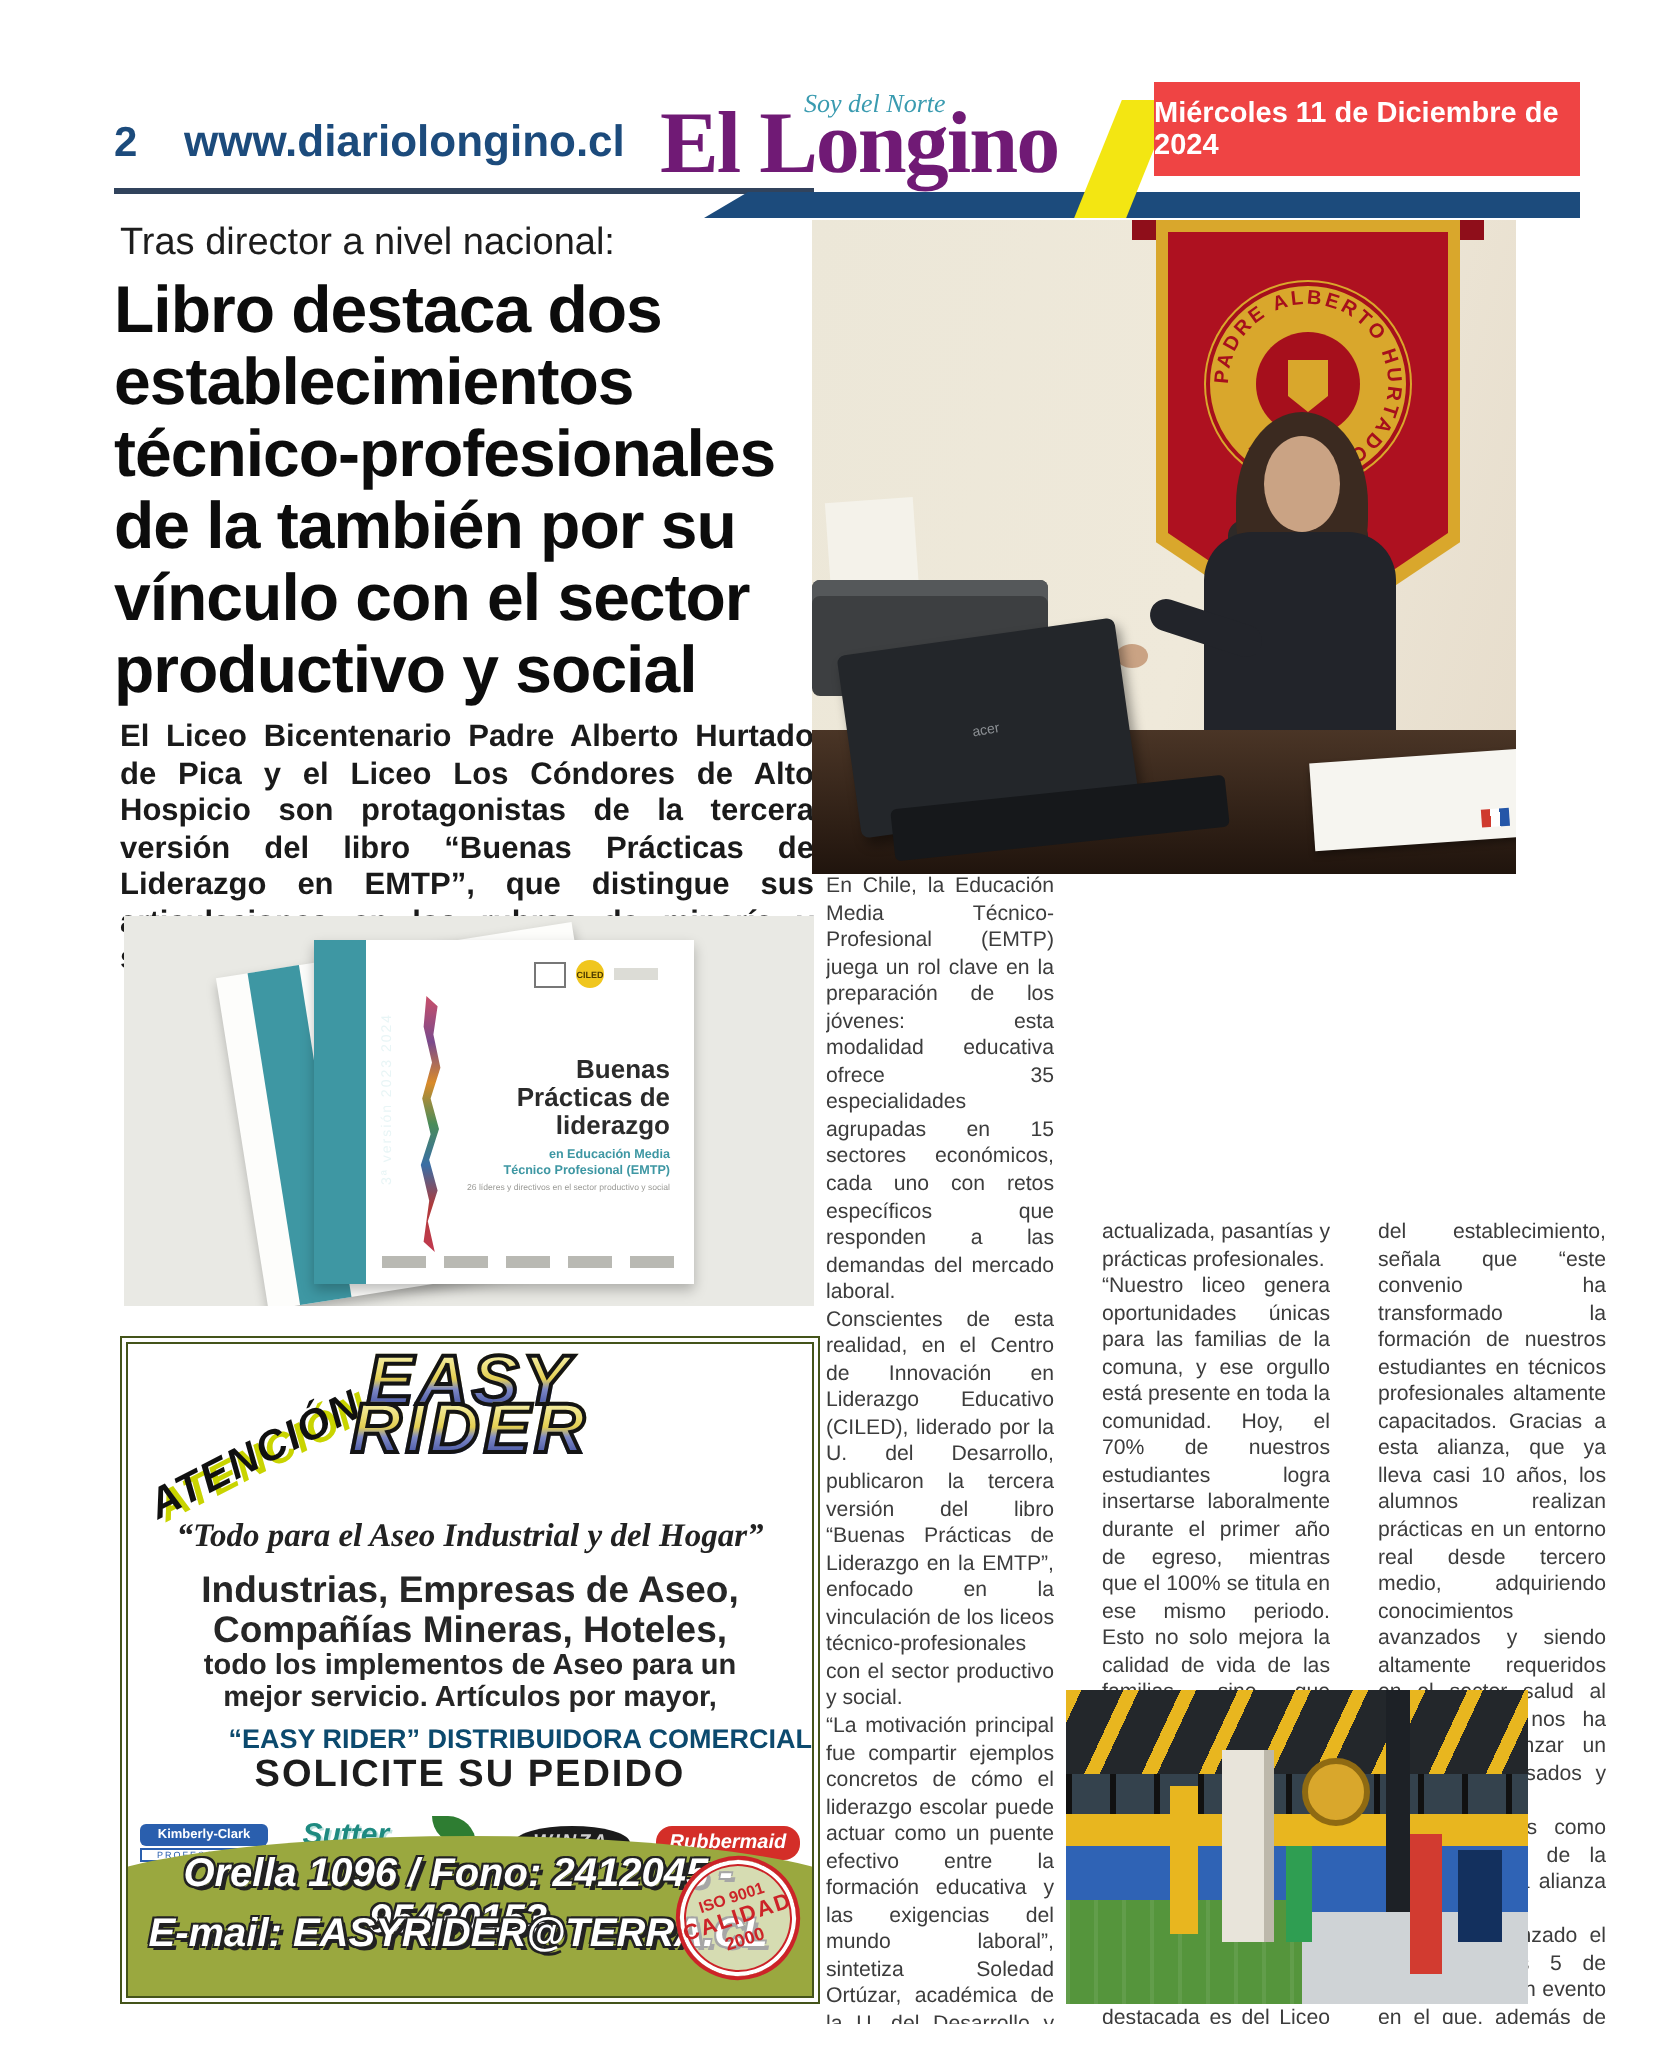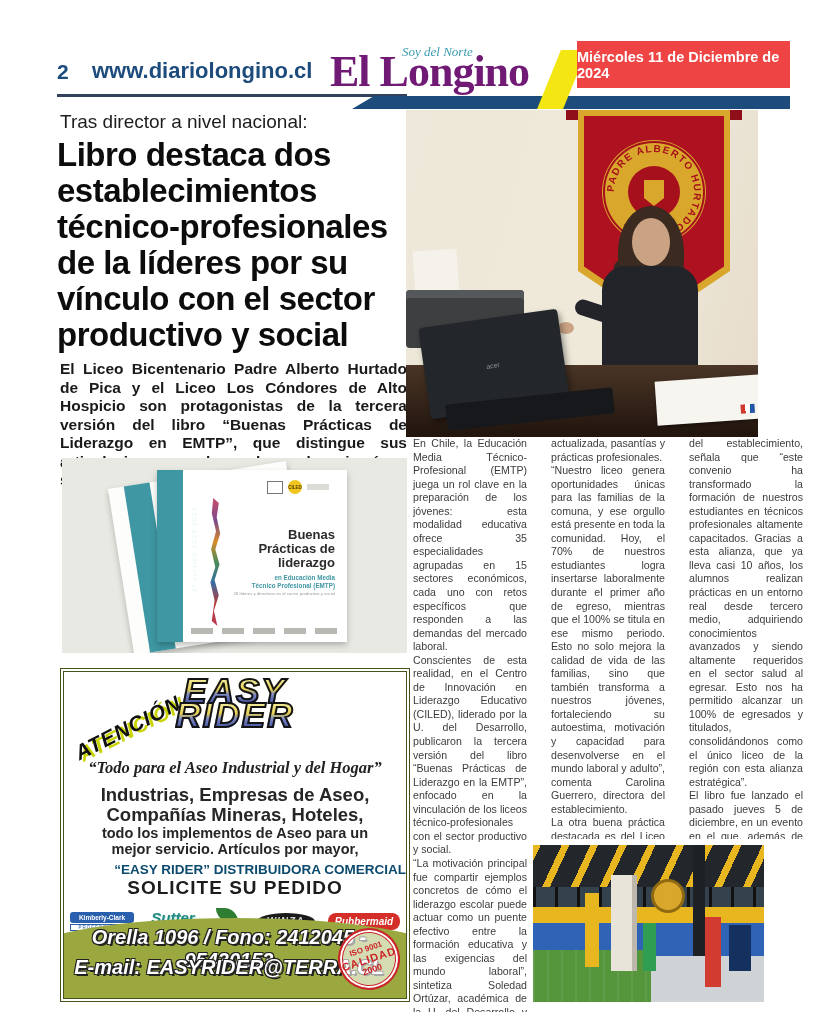--- a/index.html
+++ b/index.html
@@ -24,21 +24,21 @@
   .hdr-datebox span { color:#fff; font-size:14.5px; font-weight:bold; }
 
   
   .kicker { position:absolute; left:60px; top:111px; font-size:19px; color:#1d1d1d; }
   .headline { position:absolute; left:57px; top:137px; width:360px; font-weight:bold; font-size:33px;
               line-height:36px; color:#0c0c0c; letter-spacing:-0.5px; }
   .lead { position:absolute; left:60px; top:360px; width:347px; font-weight:bold; font-size:15.5px;
           line-height:18.5px; color:#1a1a1a; text-align:justify; }
 
   
-  .cols { position:absolute; left:413px; top:437px; width:390px; display:flex; gap:24px; }
+  .cols { position:absolute; left:413px; top:437px; width:390px; display:flex; gap:24px;align-items:flex-end; }
   .col { width:123px; overflow:hidden; }
   .col-1 { height:575px; } .col-2 { height:402px; } .col-3 { height:402px; }
   .col p { font-size:10.6px; line-height:13.55px; color:#3c3c3c; text-align:justify; }
 
   
   .photo-top { position:absolute; left:406px; top:110px; width:352px; height:327px; overflow:hidden;
                background:linear-gradient(105deg,#ece7d8 0%,#efe9da 55%,#e6dccb 100%); }
   .pt-desk { position:absolute; left:0; bottom:0; width:100%; height:72px;
              background:linear-gradient(180deg,#4a3526,#20140d); }
   .pennant { position:absolute; left:172px; top:0; width:152px; height:212px; background:#d9a72c;
@@ -179,21 +179,21 @@
   <div class="hdr-slash"></div>
   <div class="hdr-datebox">
     <span>Miércoles 11 de Diciembre de 2024</span>
   </div>
 
   <div class="kicker">Tras director a nivel nacional:</div>
   <div class="headline">
       <div>Libro destaca dos</div>
       <div>establecimientos</div>
       <div>técnico-profesionales</div>
-      <div>de la líderes por su</div>
+      <div>de la también por su</div>
       <div>vínculo con el sector</div>
       <div>productivo y social</div>
     </div>
   <div class="lead">El Liceo Bicentenario Padre Alberto Hurtado de Pica y el Liceo Los Cóndores de Alto Hospicio son protagonistas de la tercera versión del libro “Buenas Prácticas de Liderazgo en EMTP”, que distingue sus articulaciones en los rubros de minería y salud, respectivamente.</div>
 
   <div class="photo-top">
     <div class="pennant-rod"></div>
     <div class="pennant">
       <div class="pennant-inner"></div>
       <svg class="seal-svg" width="116" height="116" viewBox="0 0 116 116">

